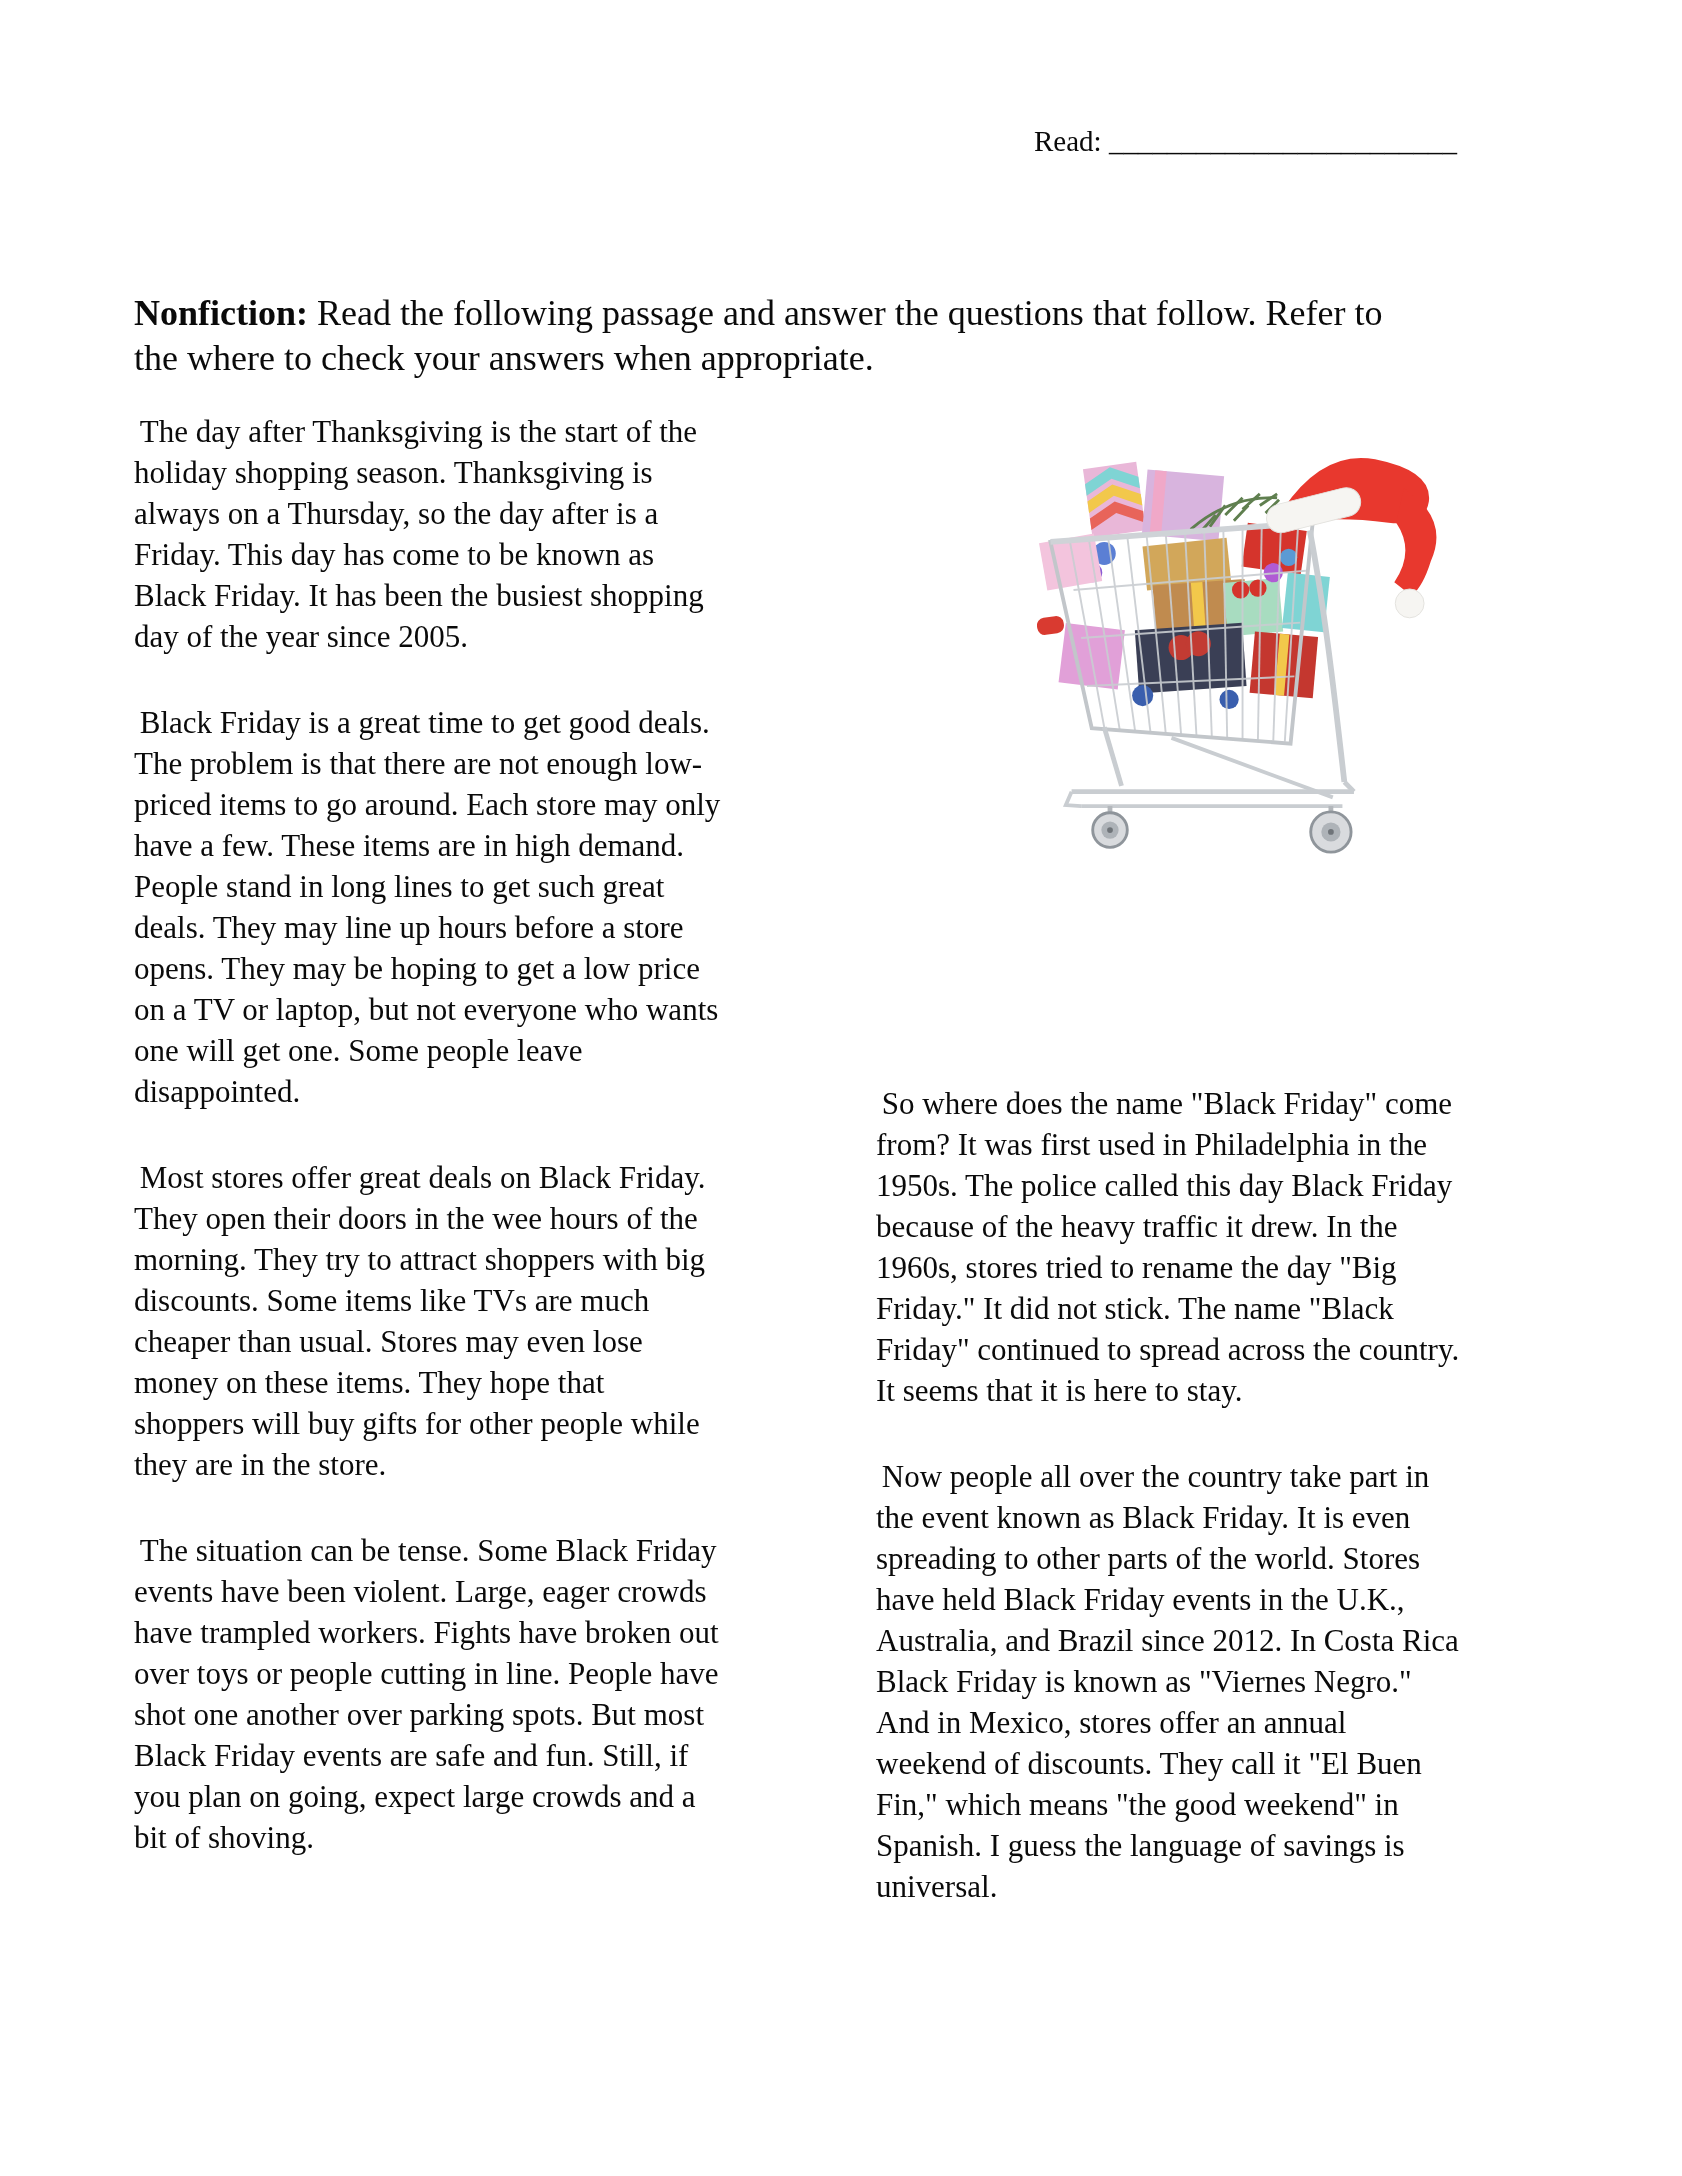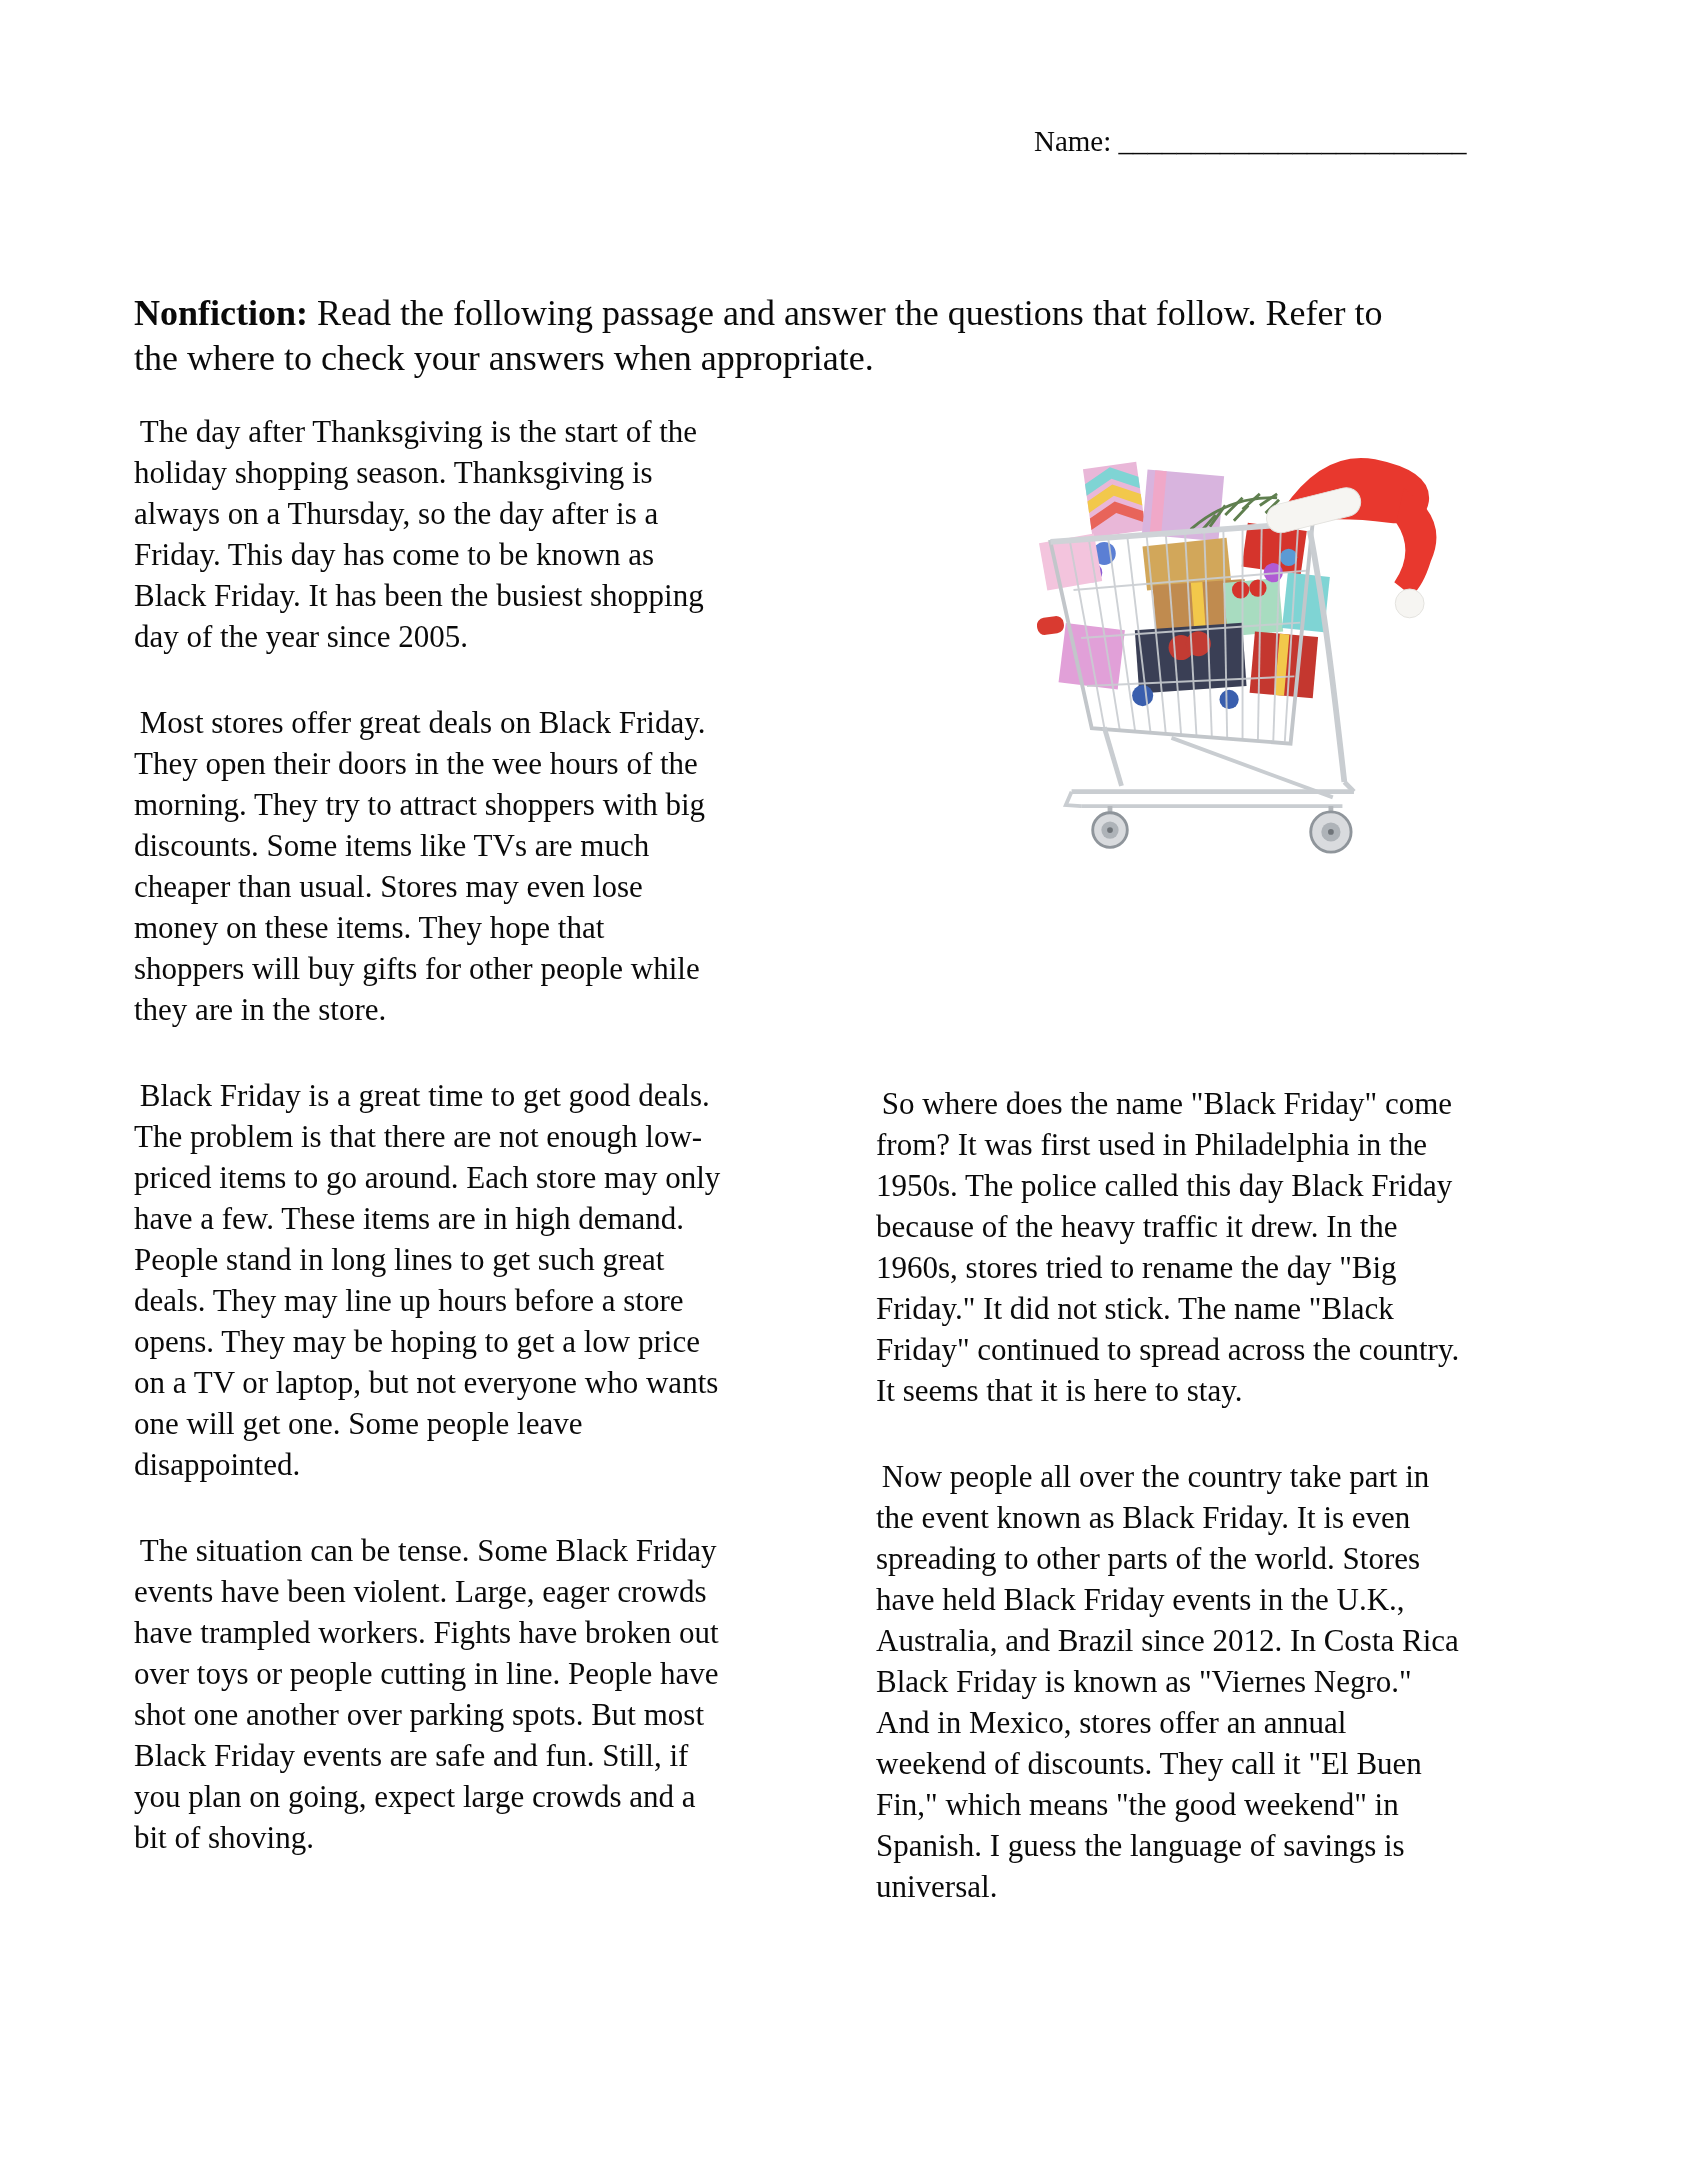--- a/index.html
+++ b/index.html
@@ -61,55 +61,55 @@
     padding-top: 27px;
     padding-left: 161px;
   }
 </style>
 </head>
 <body>
 
 <div class="page">
 
   <div class="name-row">
-    <span>Name:</span>
+    <span>Read:</span>
     <span class="name-line">________________________</span>
   </div>
 
 
   <div class="directions"><span class="dir-label">Nonfiction:</span><span> Read the following passage and answer the questions that follow. Refer to
 the where to check your answers when appropriate.</span></div>
 
   <div class="columns">
 
     <div class="col">
       <p>The day after Thanksgiving is the start of the
 holiday shopping season. Thanksgiving is
 always on a Thursday, so the day after is a
 Friday. This day has come to be known as
 Black Friday. It has been the busiest shopping
 day of the year since 2005.</p>
-      <p>Most stores offer great deals on Black Friday.
-They open their doors in the wee hours of the
-morning. They try to attract shoppers with big
-discounts. Some items like TVs are much
-cheaper than usual. Stores may even lose
-money on these items. They hope that
-shoppers will buy gifts for other people while
-they are in the store.</p>
       <p>Black Friday is a great time to get good deals.
 The problem is that there are not enough low-
 priced items to go around. Each store may only
 have a few. These items are in high demand.
 People stand in long lines to get such great
 deals. They may line up hours before a store
 opens. They may be hoping to get a low price
 on a TV or laptop, but not everyone who wants
 one will get one. Some people leave
 disappointed.</p>
+      <p>Most stores offer great deals on Black Friday.
+They open their doors in the wee hours of the
+morning. They try to attract shoppers with big
+discounts. Some items like TVs are much
+cheaper than usual. Stores may even lose
+money on these items. They hope that
+shoppers will buy gifts for other people while
+they are in the store.</p>
       <p>The situation can be tense. Some Black Friday
 events have been violent. Large, eager crowds
 have trampled workers. Fights have broken out
 over toys or people cutting in line. People have
 shot one another over parking spots. But most
 Black Friday events are safe and fun. Still, if
 you plan on going, expect large crowds and a
 bit of shoving.</p>
     </div>
 

